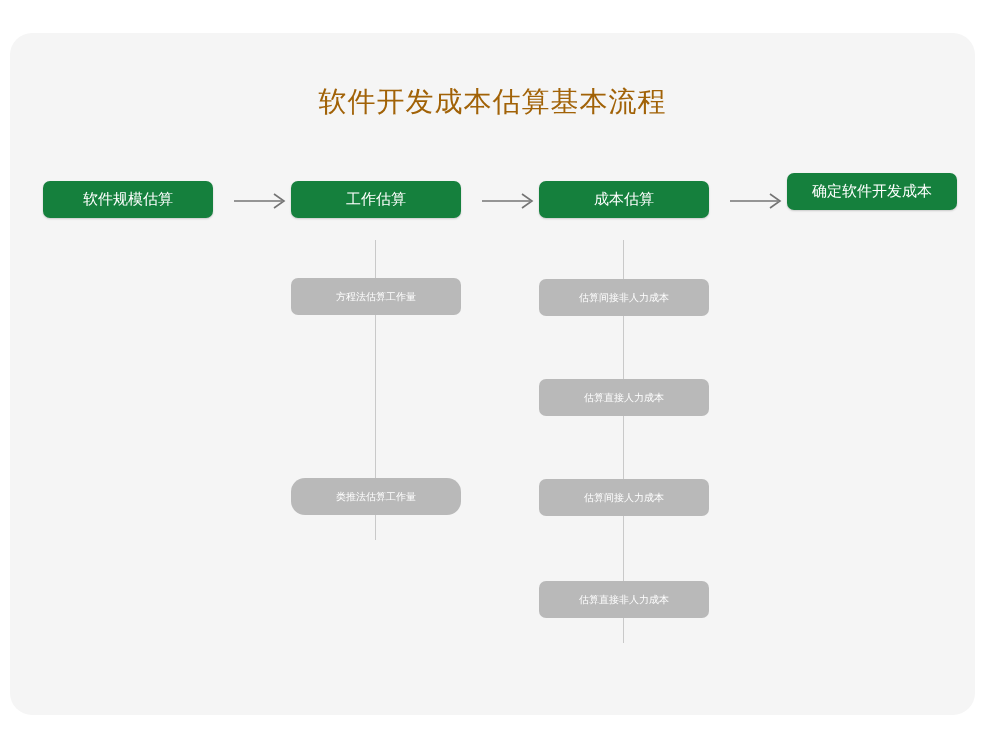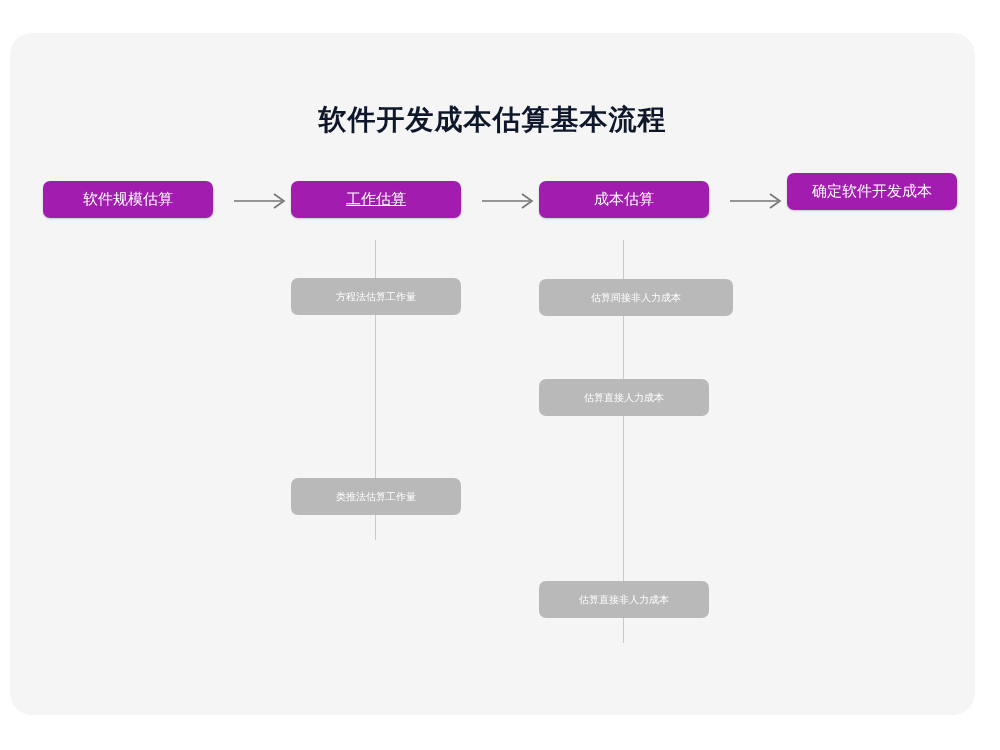--- a/index.html
+++ b/index.html
@@ -20,27 +20,27 @@
     top: 33px;
     width: 965px;
     height: 682px;
     background: #f5f5f5;
     border-radius: 22px;
   }
 
   #title {
     position: absolute;
     left: 0;
-    top: 68px;
+    top: 50px;
     width: 965px;
     text-align: center;
     font-size: 28px;
-    color: #0f172a;
+    color: #a16207;
     letter-spacing: 1px;
-    font-weight: 700;
+    font-weight: 400;
     white-space: nowrap;
   }
 
   
   .vline {
     position: absolute;
     width: 1px;
     background: #c9c9c9;
   }
 
@@ -56,21 +56,21 @@
     box-sizing: border-box;
     display: flex;
     align-items: center;
     justify-content: center;
     border-radius: 7px;
     text-align: center;
     white-space: nowrap;
     line-height: 1;
   }
   .node-primary {
-    background: #a21caf;
+    background: #15803d;
     color: #ffffff;
     font-size: 15px;
     height: 37px;
     box-shadow: 0 1px 2px rgba(0,0,0,0.18);
   }
   .node-sub {
     background: #b9b9b9;
     color: #ffffff;
     font-size: 10px;
     height: 37px;
@@ -104,47 +104,50 @@
     <svg width="60" height="22" viewBox="0 0 60 22">
       <path d="M2 11 L50 11" stroke="#747474" stroke-width="1.6" fill="none"></path>
       <path d="M42 4 L52 11 L42 18" stroke="#747474" stroke-width="1.6" fill="none"></path>
     </svg>
   </div>
 
   <div class="node node-primary" style="left:33px; top:148px; width:170px;">
     <span>软件规模估算</span>
   </div>
 
-  <div class="node node-primary" style="left:281px; top:148px; width:170px;text-decoration:underline;">
+  <div class="node node-primary" style="left:281px; top:148px; width:170px;">
     <span>工作估算</span>
   </div>
 
   <div class="node node-primary" style="left:529px; top:148px; width:170px;text-align:center;">
     <span>成本估算</span>
   </div>
 
   <div class="node node-primary" style="left:777px; top:140px; width:170px;">
     <span>确定软件开发成本</span>
   </div>
 
   <div class="node node-sub" style="left:281px; top:245px; width:170px;">
     <span>方程法估算工作量</span>
   </div>
 
 
-  <div class="node node-sub" style="left:281px; top:445px; width:170px;">
+  <div class="node node-sub" style="left:281px; top:445px; width:170px;border-radius:14px;">
     <span>类推法估算工作量</span>
   </div>
 
-  <div class="node node-sub" style="left:529px; top:246px; width:194px;">
+  <div class="node node-sub" style="left:529px; top:246px; width:170px;">
     <span>估算间接非人力成本</span>
   </div>
 
   <div class="node node-sub" style="left:529px; top:346px; width:170px;">
     <span>估算直接人力成本</span>
   </div>
 
+  <div class="node node-sub" style="left:529px; top:446px; width:170px;">
+    <span>估算间接人力成本</span>
+  </div>
 
   <div class="node node-sub" style="left:529px; top:548px; width:170px;">
     <span>估算直接非人力成本</span>
   </div>
 
 </div>
 
 </body></html>

